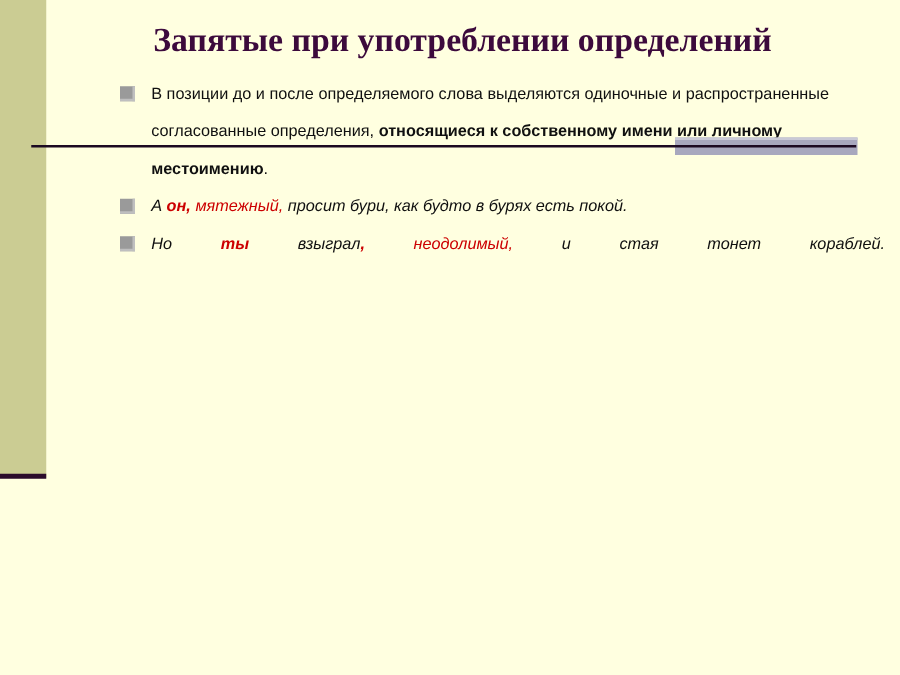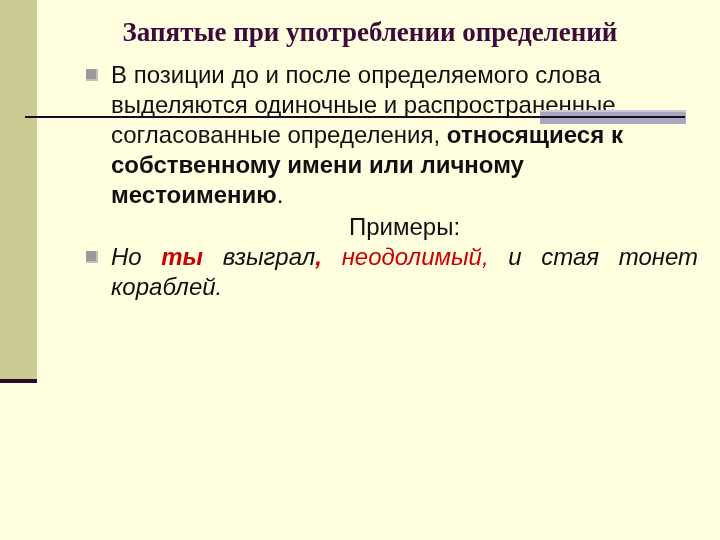--- a/index.html
+++ b/index.html
@@ -50,23 +50,23 @@
     font-weight:bold;
     font-size:27px;
     line-height:32px;
     color:#3C0A3C;
     text-align:center;
     letter-spacing:0px;
     white-space:nowrap;
   }
   
   .body{
-    position:absolute;left:84px;top:60px;
+    position:absolute;left:94px;top:60px;
     width:614px;
-    font-size:24px;
+    font-size:13px;
     line-height:30px;
     color:#101010;
   }
   .bullet-row{
     position:relative;
     padding-left:27px;
     margin:0;
   }
   .sq{
     position:absolute;left:2px;top:9px;
@@ -103,23 +103,26 @@
 
   <div class="title">Запятые при употреблении определений</div>
 
   <div class="body">
 
     <div class="bullet-row p1">
       <span class="sq"></span>
       <span><span>В позиции до и после определяемого слова выделяются одиночные и распространенные согласованные определения, </span><span class="b">относящиеся к собственному имени или личному местоимению</span><span>.</span></span>
     </div>
 
-    <div class="center-line ex-line">Примеры:</div>
 
 
+    <div class="bullet-row">
+      <span class="sq"></span>
+      <span><span class="i blk">А </span><span class="bi red">он,</span><span class="i blk"> </span><span class="i red">мятежный,</span><span class="i blk"> просит бури, как будто в бурях есть покой.</span></span>
+    </div>
 
     <div class="bullet-row">
       <span class="sq"></span>
       <span class="spread"><span class="i blk">Но </span><span class="bi red">ты</span><span class="i blk"> взыграл</span><span class="bi red">,</span><span class="i blk"> </span><span class="i red">неодолимый,</span><span class="i blk"> </span><span class="i blk">и</span><span class="i blk"> </span><span class="i blk">стая</span><span class="i blk"> тонет кораблей.</span><span class="fill"></span></span>
     </div>
 
   </div>
 </div>
 
 </body></html>

